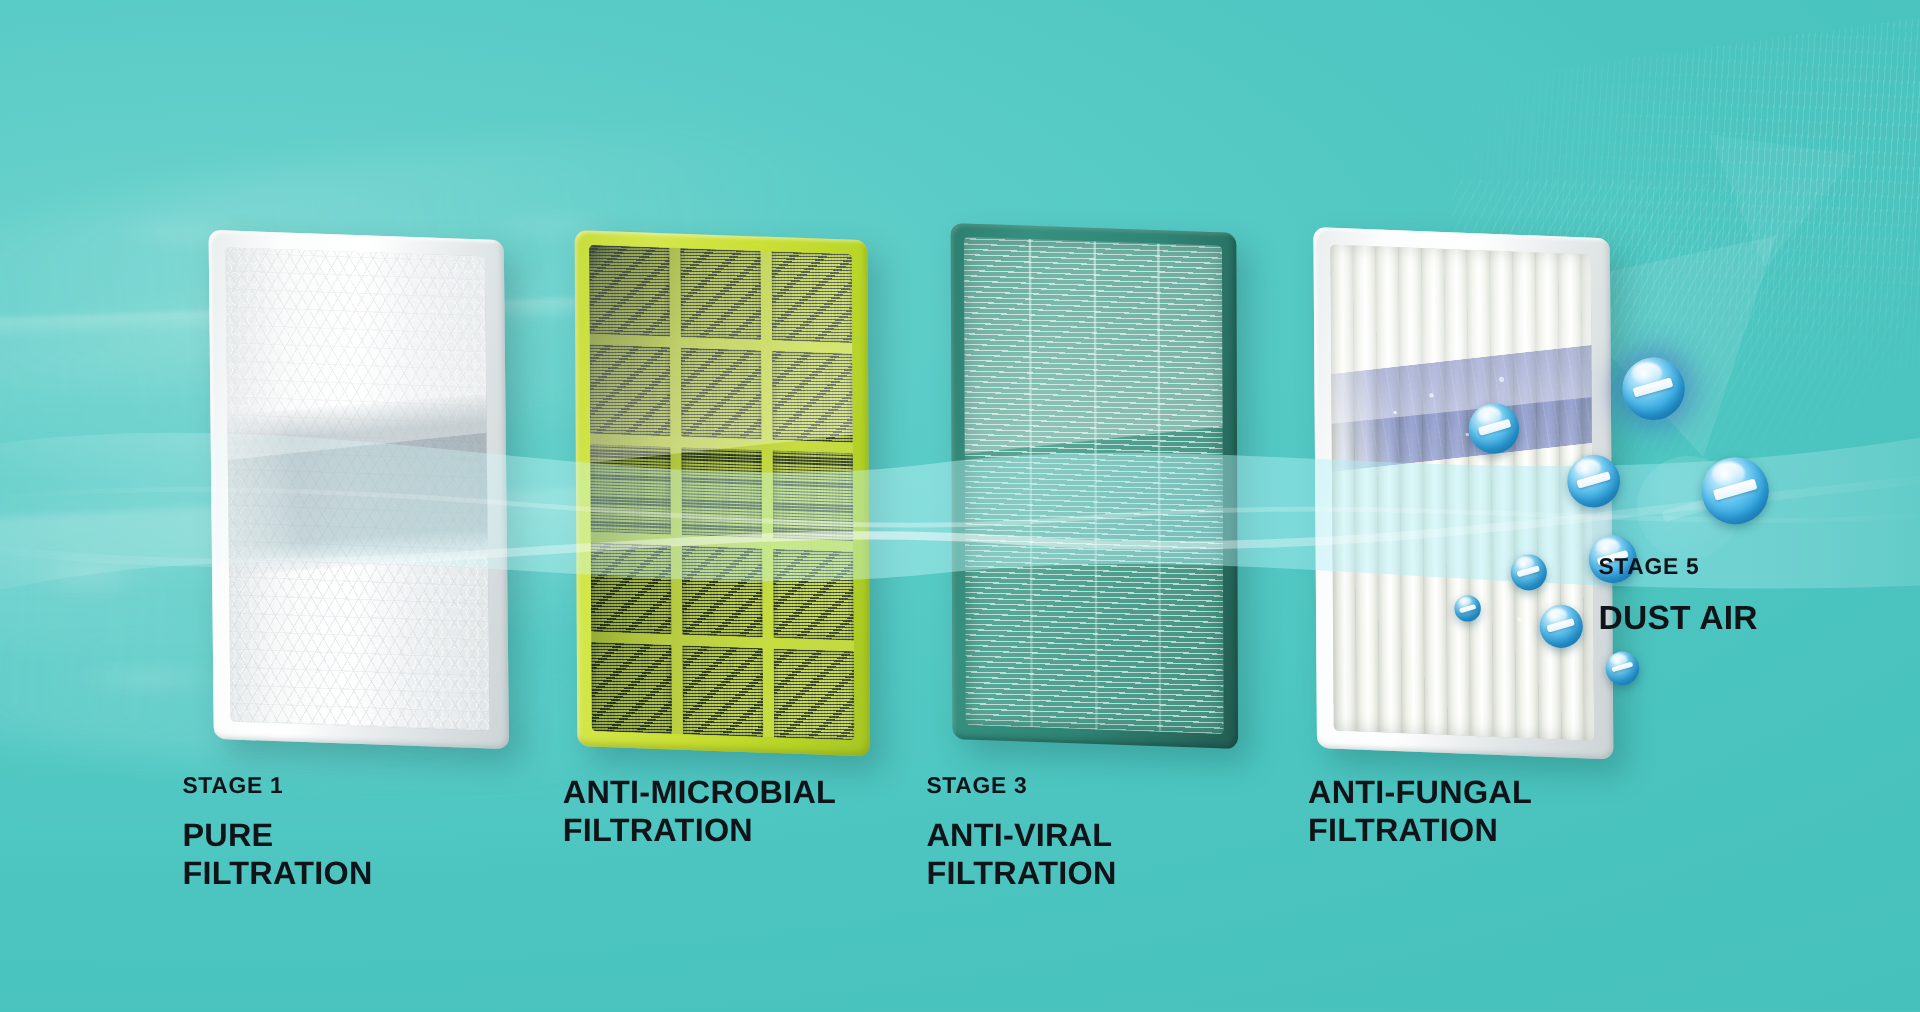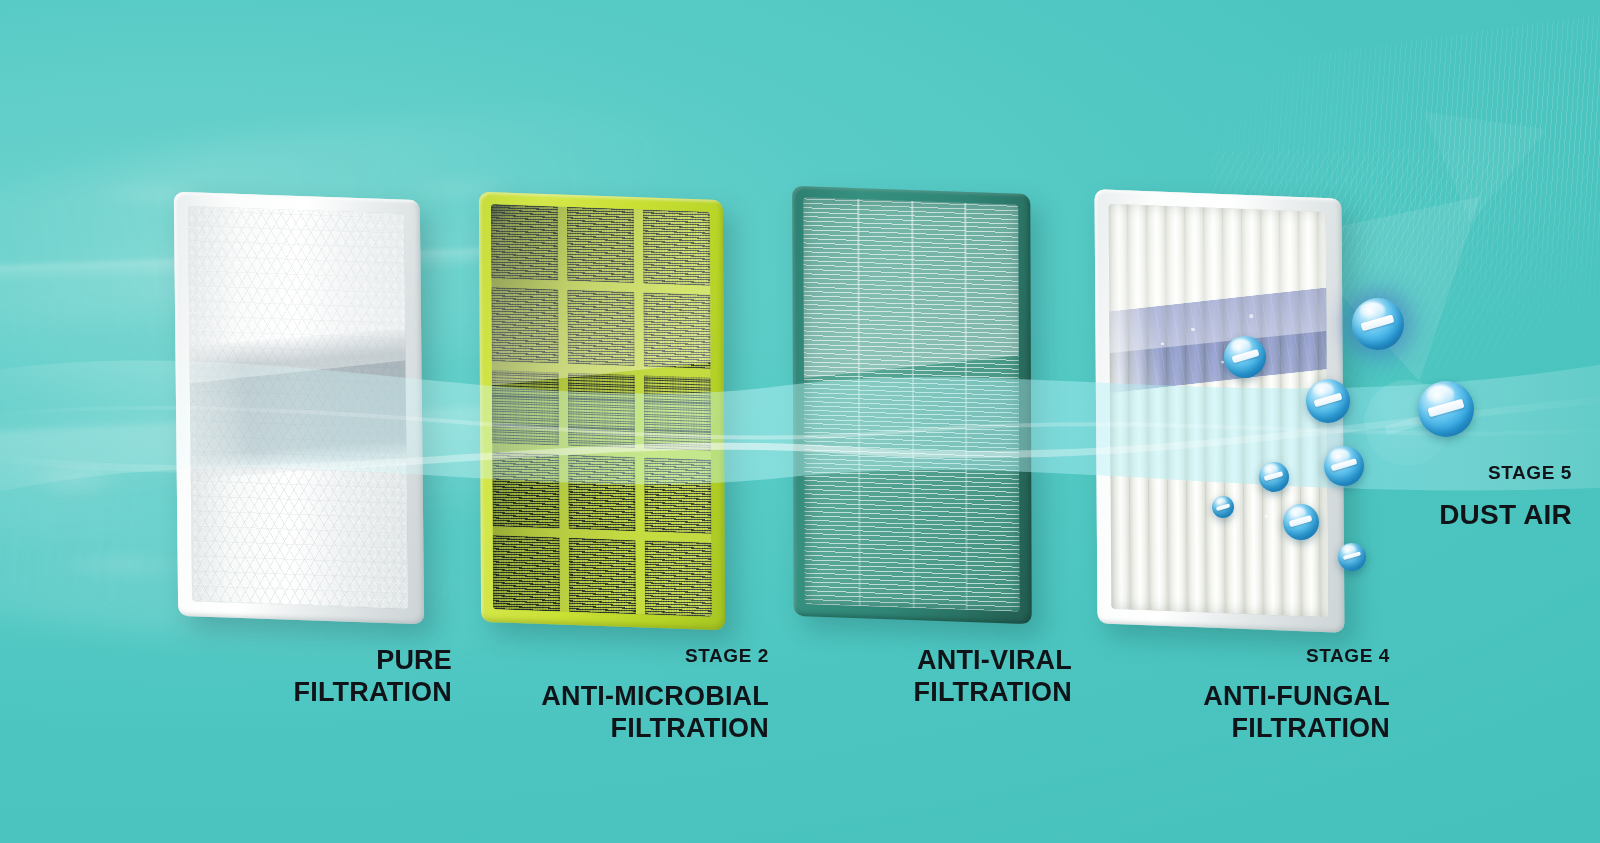--- a/index.html
+++ b/index.html
@@ -288,21 +288,21 @@
     background:linear-gradient(180deg,#ffffff,#e8f4fb);
     transform:translateY(-50%) rotate(-16deg);
     box-shadow:0 1px 2px rgba(20,70,100,.35);
   }
   .ion.glow{box-shadow:0 0 22px 8px rgba(60,90,190,.45), inset -3px -5px 10px rgba(10,70,110,.4);}
 
   
   .caption{
     position:absolute;
     z-index:10;
-    text-align:right;
+    text-align:left;
     color:#101418;
     line-height:1.18;
   }
   .caption .stage{
     font-size:19px;font-weight:700;letter-spacing:.6px;
     margin:0 0 14px 0;
   }
   .caption .title{
     font-size:27px;font-weight:700;letter-spacing:.2px;
     white-space:pre-line;
@@ -440,37 +440,37 @@
     <span class="minus"></span>
   </div>
   <div class="ion glow" style="left:1352px;top:298px;width:52px;height:52px;">
     <span class="minus"></span>
   </div>
   <div class="ion" style="left:1418px;top:381px;width:56px;height:56px;">
     <span class="minus"></span>
   </div>
 
   <div class="caption" id="caption-1" style="left:152px;top:645px;width:300px;">
+    <div class="stage">STAGE 1</div>
     <div class="title">PURE
 FILTRATION</div>
   </div>
 
   <div class="caption" id="caption-2" style="left:469px;top:645px;width:300px;">
-    <div class="stage">STAGE 2</div>
     <div class="title">ANTI-MICROBIAL
 FILTRATION</div>
   </div>
 
   <div class="caption" id="caption-3" style="left:772px;top:645px;width:300px;">
+    <div class="stage">STAGE 3</div>
     <div class="title">ANTI-VIRAL
 FILTRATION</div>
   </div>
 
   <div class="caption" id="caption-4" style="left:1090px;top:645px;width:300px;">
-    <div class="stage">STAGE 4</div>
     <div class="title">ANTI-FUNGAL
 FILTRATION</div>
   </div>
 
   <div class="caption" id="caption-5" style="left:1332px;top:462px;width:240px;">
     <div class="stage">STAGE 5</div>
     <div class="title">DUST AIR</div>
   </div>
 
 </div>

